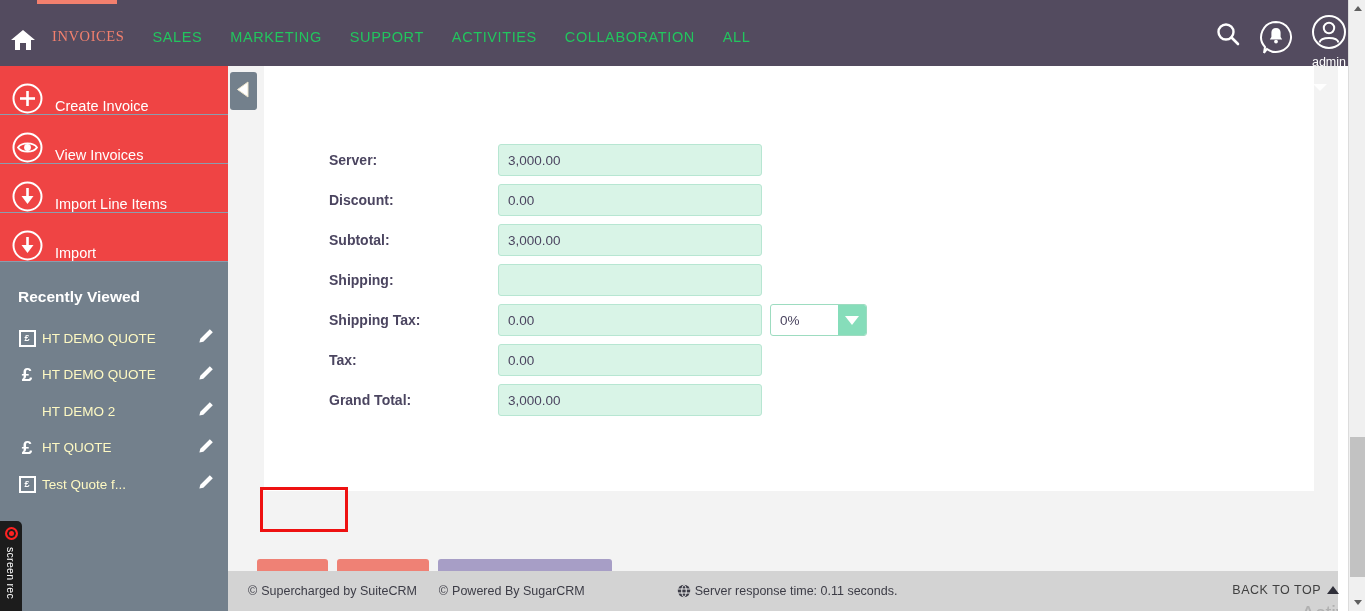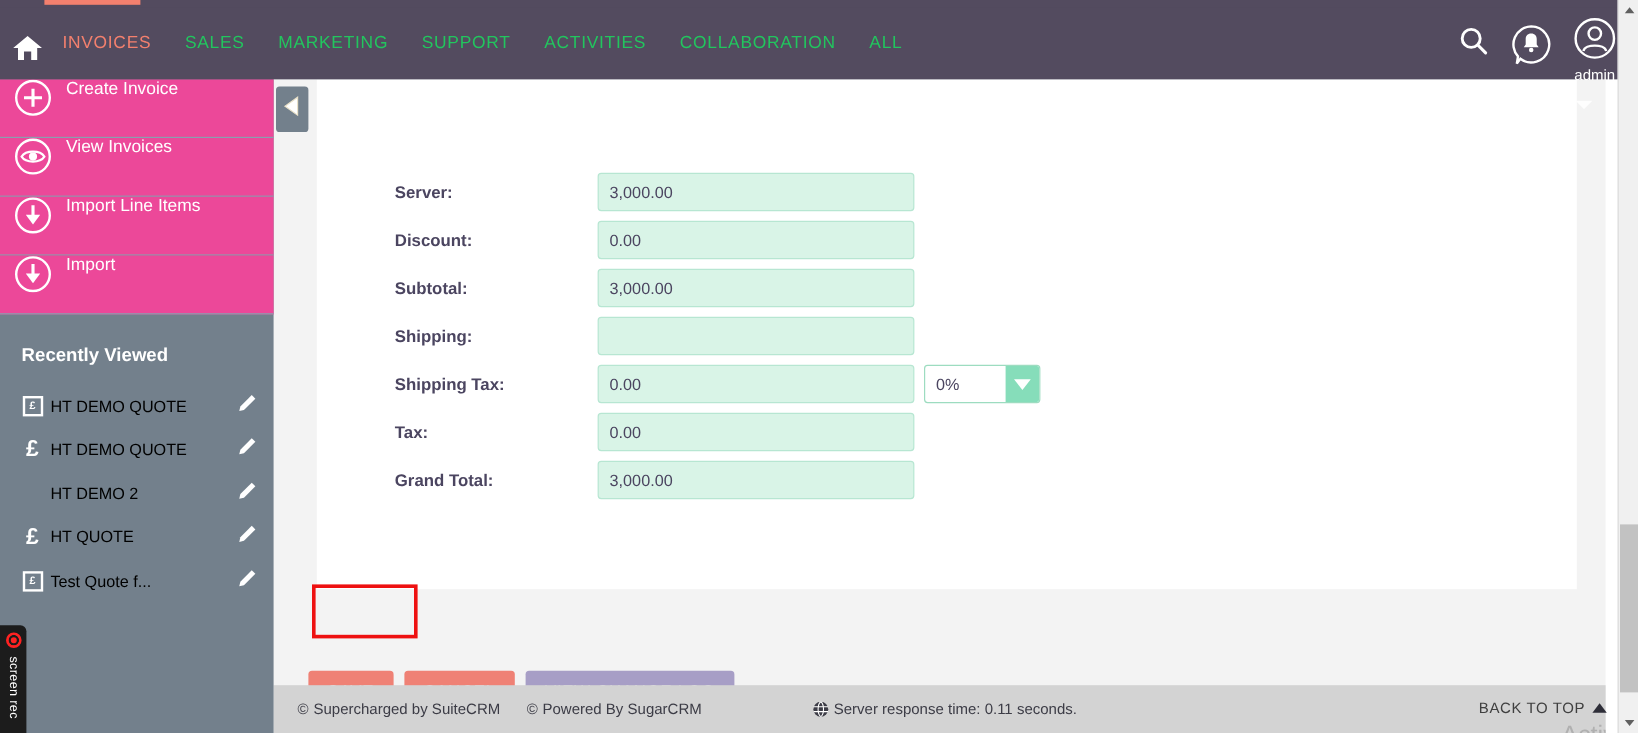--- a/index.html
+++ b/index.html
@@ -28,21 +28,21 @@
   #home-icon {
     margin-left: 8px; margin-top: 20px; width: 30px; height: 28px;
     display: flex; align-items: center; justify-content: center;
   }
   .navlist { display: flex; align-items: center; margin-top: 22px; }
   .navitem {
     color: #22c55e; font-size: 14.5px; letter-spacing: 0.6px;
     padding: 0 14px; text-decoration: none; white-space: nowrap;
     font-weight: 400;
   }
-  .navitem.active { color: #f3806e; }
+  .navitem.active { color: #f3806e; font-family: Liberation Serif, serif; }
 
   #topnav-right {
     position: absolute; right: 0; top: 6px; height: 60px;
     display: flex; align-items: flex-start; padding-right: 18px;
   }
   #create-btn {
     margin-top: 10px; background: #a6b4c4; color: #ffffff;
     border: none; border-radius: 3px; height: 42px; padding: 0 18px;
     font-size: 14.5px; letter-spacing: 1px; font-family: inherit;
     display: flex; align-items: center; gap: 12px; cursor: pointer;
@@ -57,37 +57,37 @@
     flex-direction: column; align-items: center; cursor: pointer;
   }
   #user-name { color: #ffffff; font-size: 12.5px; margin-top: 1px; }
 
   
   #sidebar {
     position: absolute; top: 66px; left: 0; width: 228px; height: 545px;
     background: #73808c; z-index: 20;
   }
   .action-item {
-    height: 49px; background: #ec4899; display: flex; align-items: flex-start;
+    height: 49px; background: #ef4444; display: flex; align-items: flex-end;
     padding-left: 12px; border-bottom: 1px solid #8b9dae; cursor: pointer;
   }
   .action-label { color: #ffffff; font-size: 14.5px; margin-left: 12px; }
   .circ-icon { width: 31px; height: 31px; flex: 0 0 31px; }
 
   #recently-viewed-header {
     color: #ffffff; font-size: 15.5px; font-weight: bold;
     padding: 26px 0 14px 18px;
   }
   .rv-item {
     height: 36.5px; display: flex; align-items: center;
     padding-left: 16px; padding-right: 14px; cursor: pointer;
   }
   .rv-icon { width: 22px; flex: 0 0 22px; display: flex; align-items: center; justify-content: center; }
   .rv-label {
-    color: #000000; font-size: 13.5px; flex: 1 1 auto;
+    color: #fef9c3; font-size: 13.5px; flex: 1 1 auto;
     margin-left: 4px; white-space: nowrap; overflow: hidden;
   }
   .pencil { width: 16px; flex: 0 0 16px; }
   .boxicon {
     width: 17px; height: 17px; border: 2px solid #ffffff;
     display: flex; align-items: center; justify-content: center;
     color: #ffffff; font-size: 9px; font-weight: bold; line-height: 1;
   }
   .poundicon { color: #ffffff; font-size: 19px; font-weight: bold; line-height: 1; }
 

